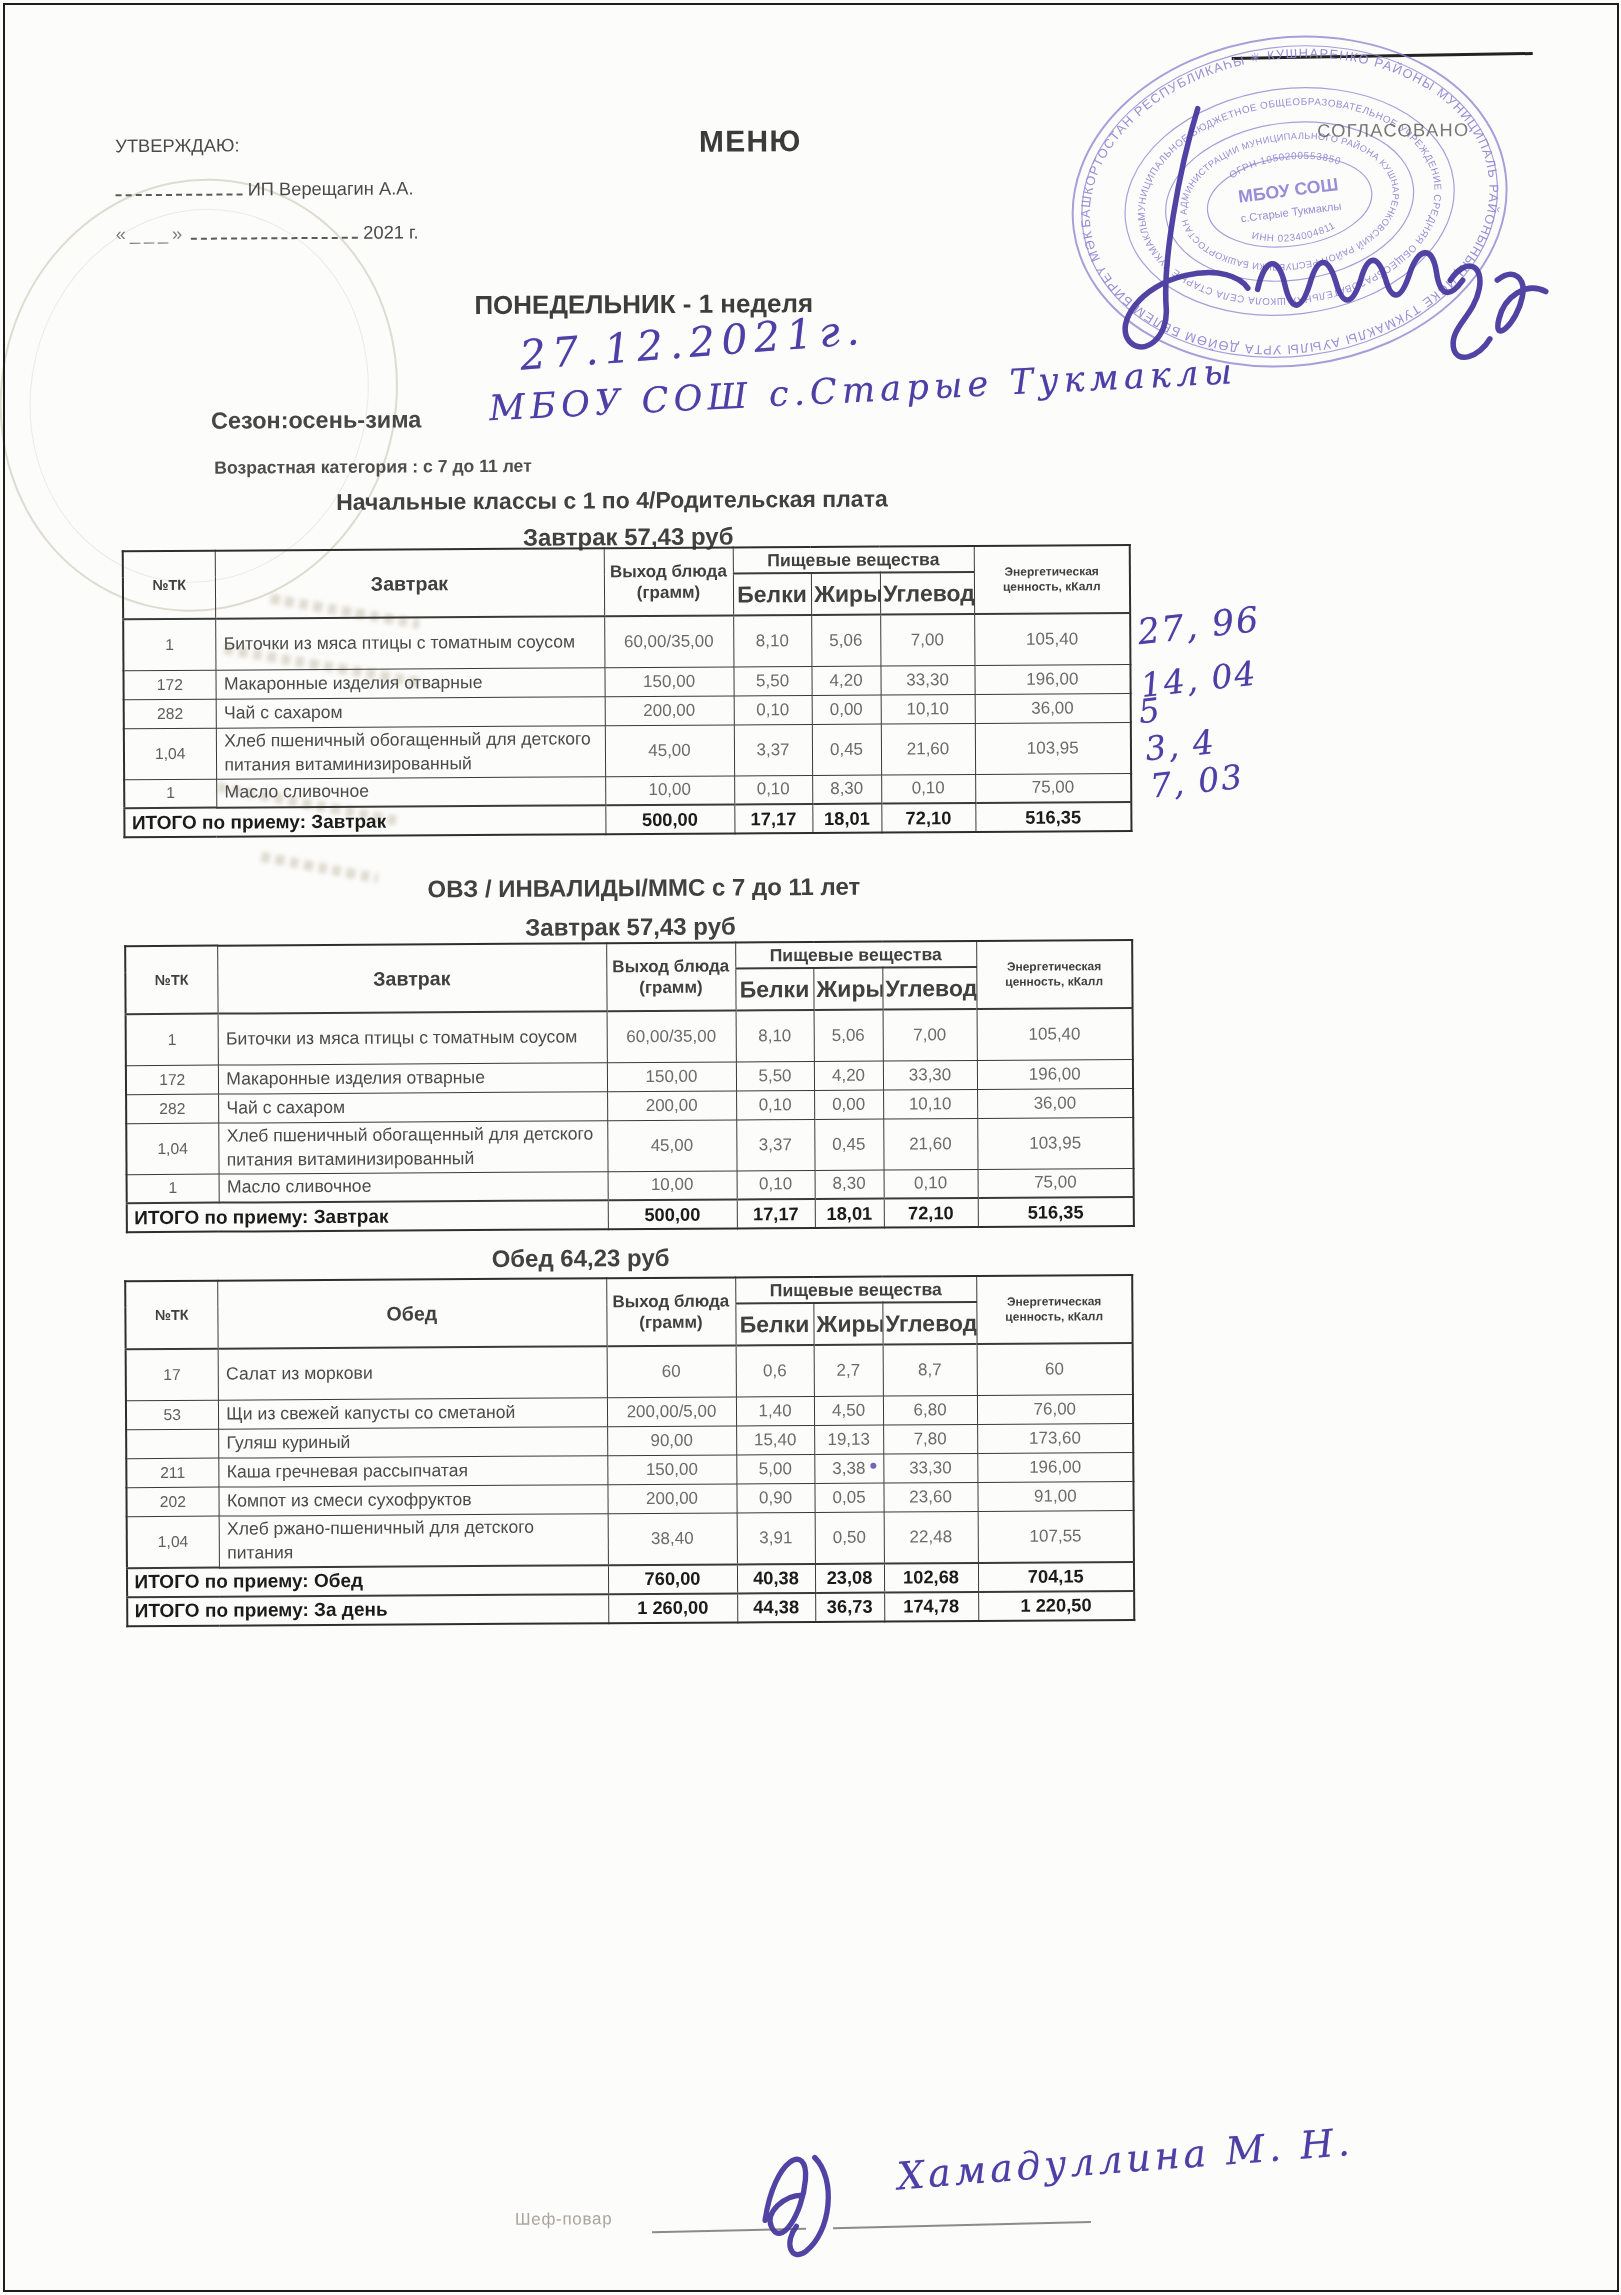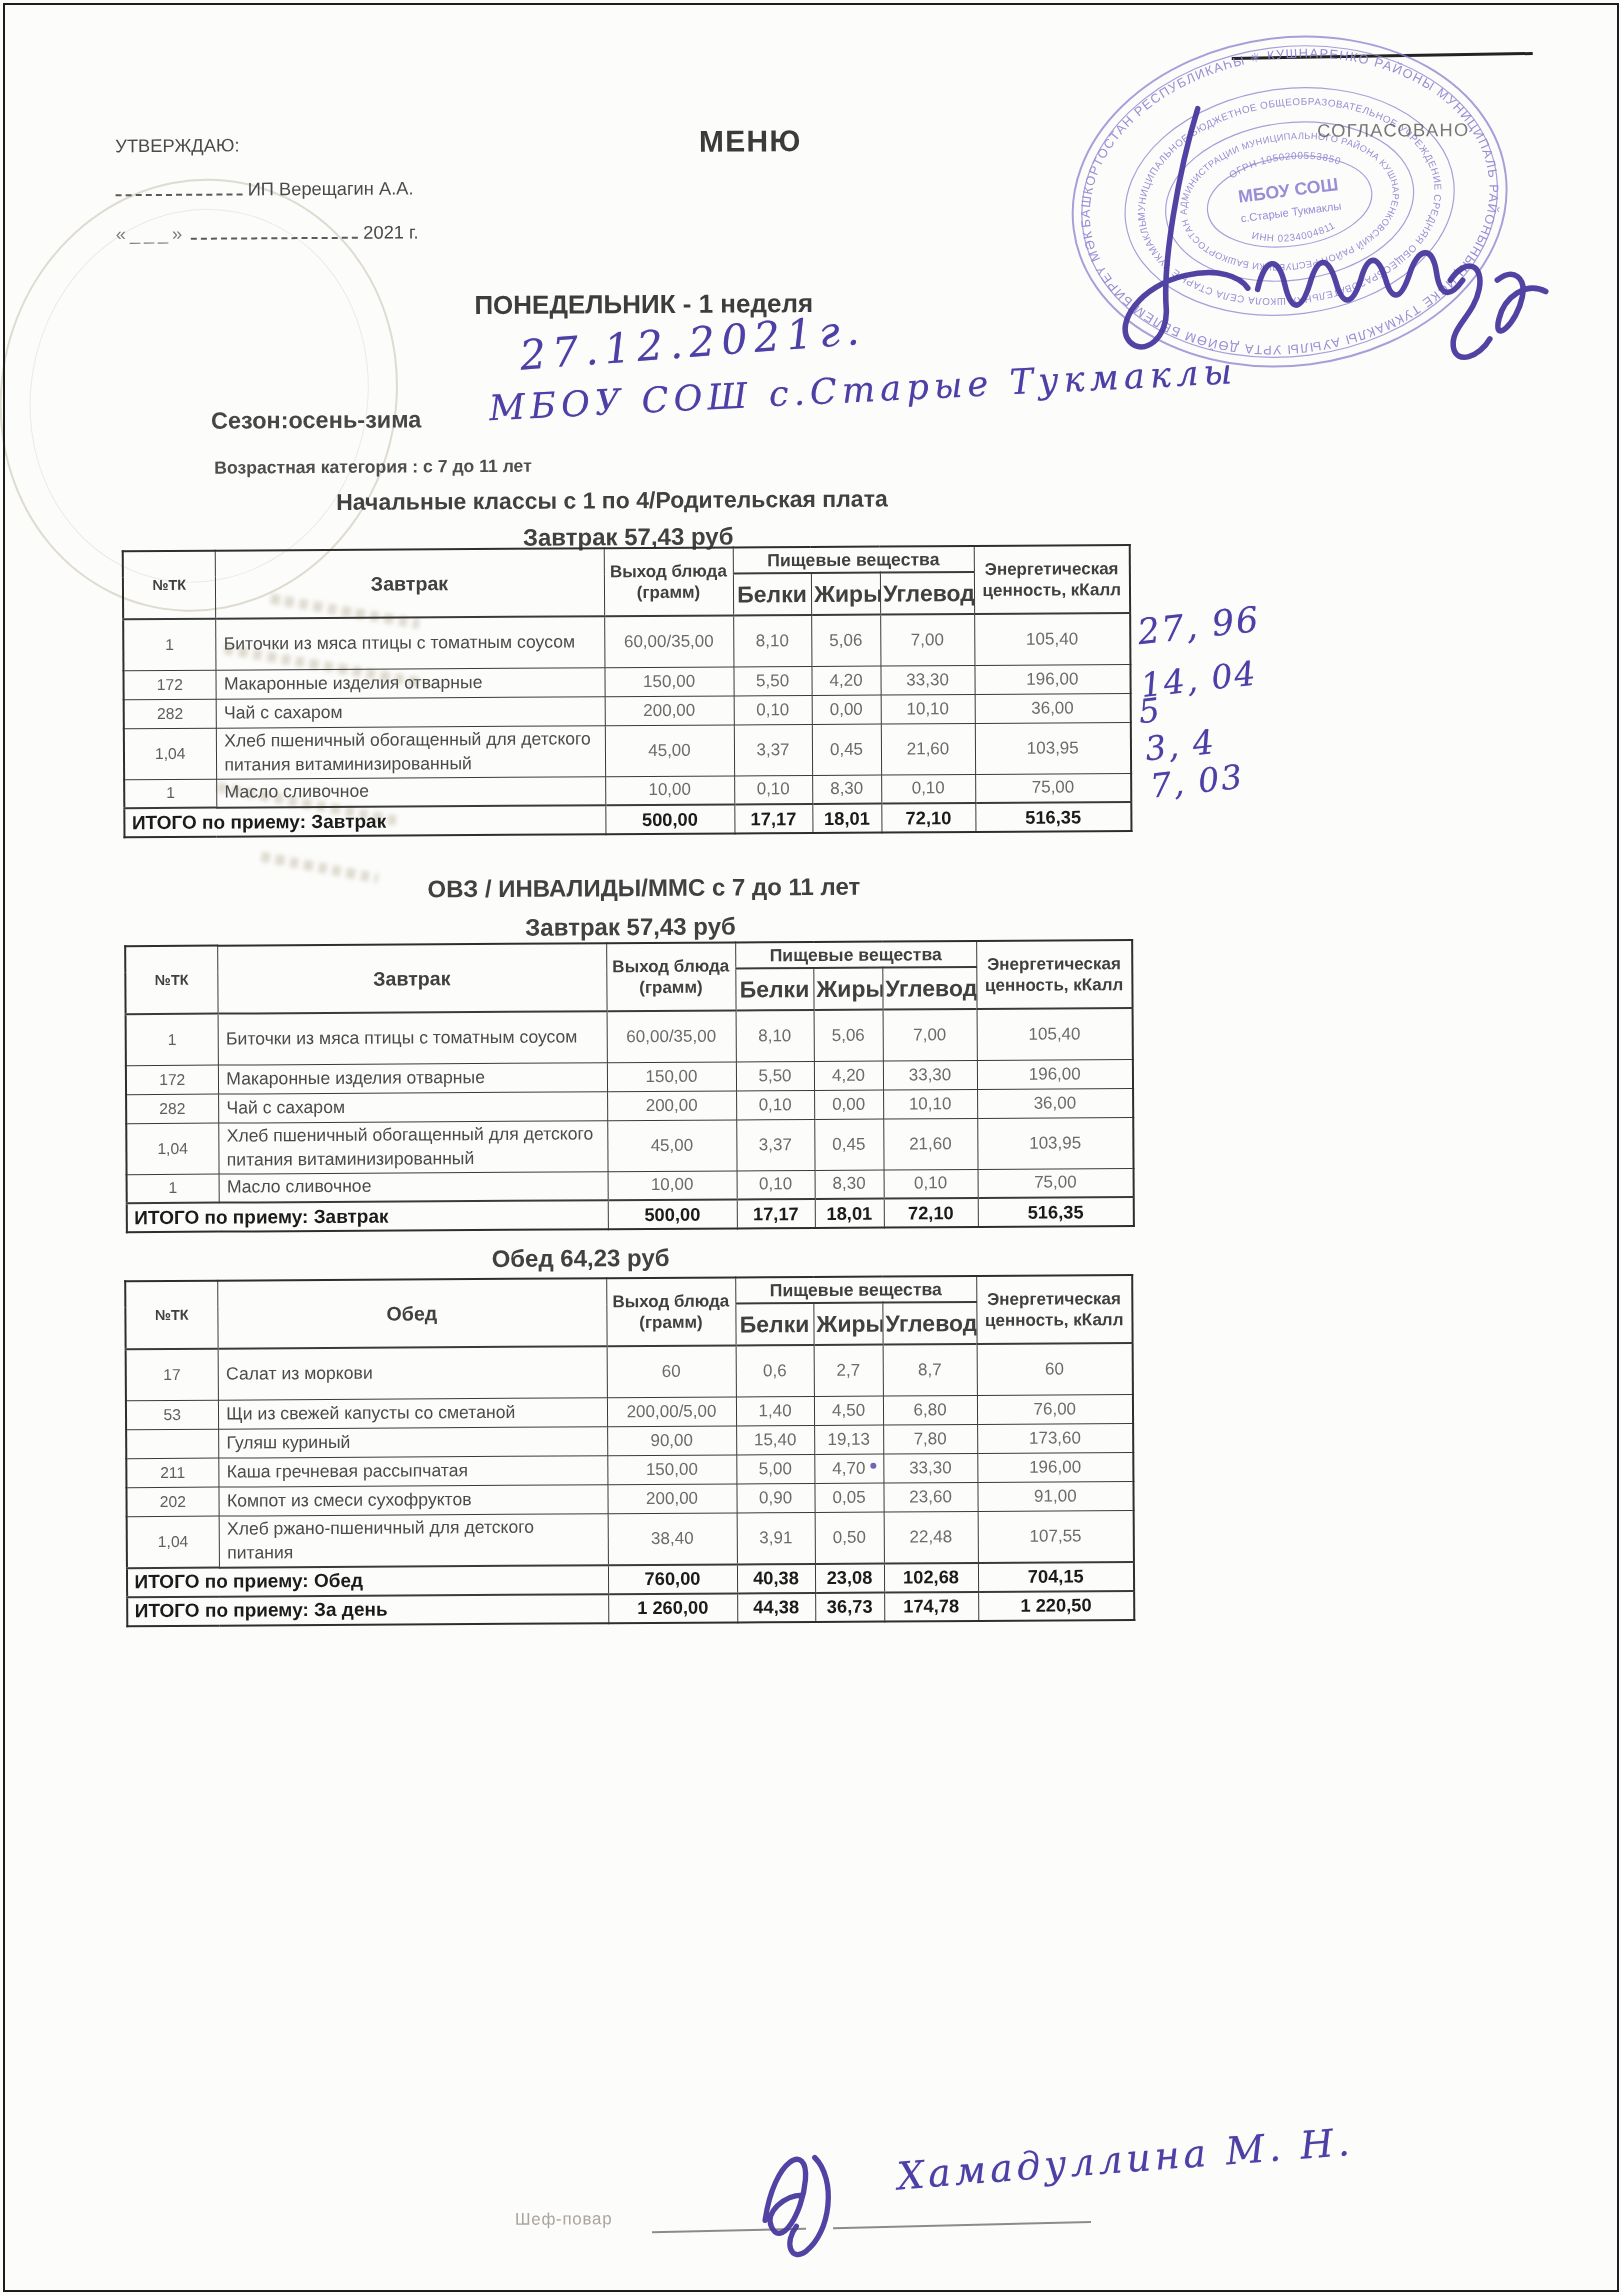--- a/index.html
+++ b/index.html
@@ -40,21 +40,21 @@
   .menu thead th{font-weight:600;color:#404040;padding:1.3px 2.6px;}
   .menu thead tr:first-child{height:26px;}
   .menu thead tr:last-child{height:42px;}
   .menu thead th{border-bottom-width:2px;}
   th.col-tk{font-size:14.4px;}
   th.col-meal{font-size:19.6px;}
   th.col-out span,th.col-energy span{display:block;line-height:1.25;}
   th.col-out{font-size:17px;}
   th.col-nutr{font-size:17.6px;}
   th.col-bju{font-size:23px;}
-  th.col-energy{font-size:17px;font-weight:600;}
+  th.col-energy{font-size:12px;font-weight:600;}
   .menu tbody tr{height:29px;}
   .menu tbody tr:first-child{height:51px;}
   .menu tbody tr:first-child td{border-top-width:2.3px;}
   .menu td{font-size:17px;color:#6b6b6b;text-align:center;padding:1.3px 3.9px;}
   .menu td.cell-name{text-align:left;color:#4b4b4b;font-size:17.6px;padding:1.3px 7.8px;line-height:1.35;}
   .menu td.cell-tk{color:#5f5f5f;font-size:15.7px;}
   .menu tr.total-row{height:29px;}
   .menu tr.total-row td{color:#1b1b1b;font-weight:700;font-size:18.3px;border-top-width:2.6px;}
   .menu tr.total-row td.total-label{text-align:left;padding-left:6.5px;font-size:19px;}
 
@@ -384,21 +384,21 @@
             <td class="cell-p">15,40</td>
             <td class="cell-f">19,13</td>
             <td class="cell-c">7,80</td>
             <td class="cell-e">173,60</td>
           </tr>
           <tr>
             <td class="cell-tk">211</td>
             <td class="cell-name">Каша гречневая рассыпчатая</td>
             <td class="cell-out">150,00</td>
             <td class="cell-p">5,00</td>
-            <td class="cell-f">4,70</td>
+            <td class="cell-f">3,38</td>
             <td class="cell-c">33,30</td>
             <td class="cell-e">196,00</td>
           </tr>
           <tr>
             <td class="cell-tk">202</td>
             <td class="cell-name">Компот из смеси сухофруктов</td>
             <td class="cell-out">200,00</td>
             <td class="cell-p">0,90</td>
             <td class="cell-f">0,05</td>
             <td class="cell-c">23,60</td>

